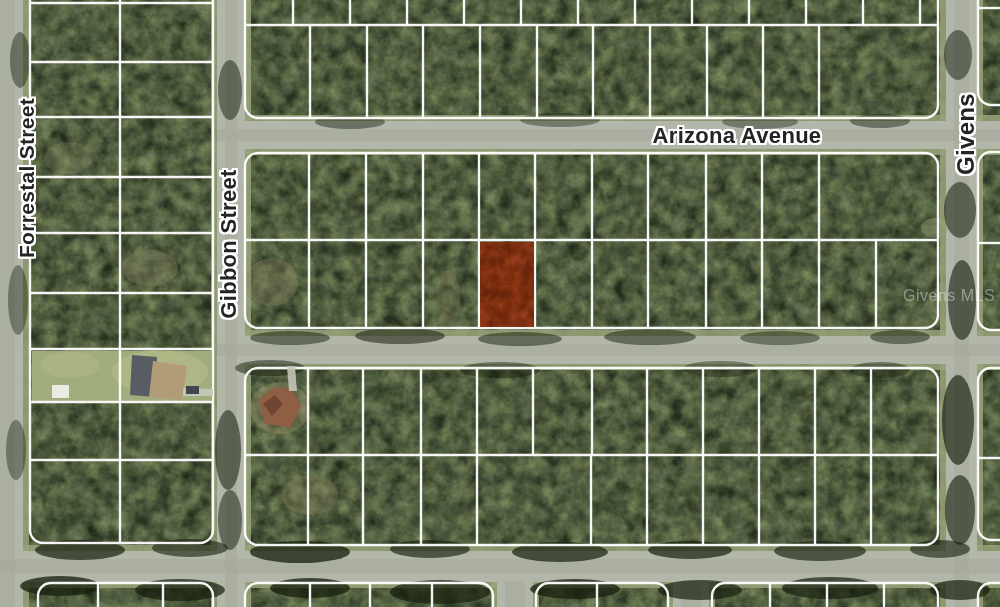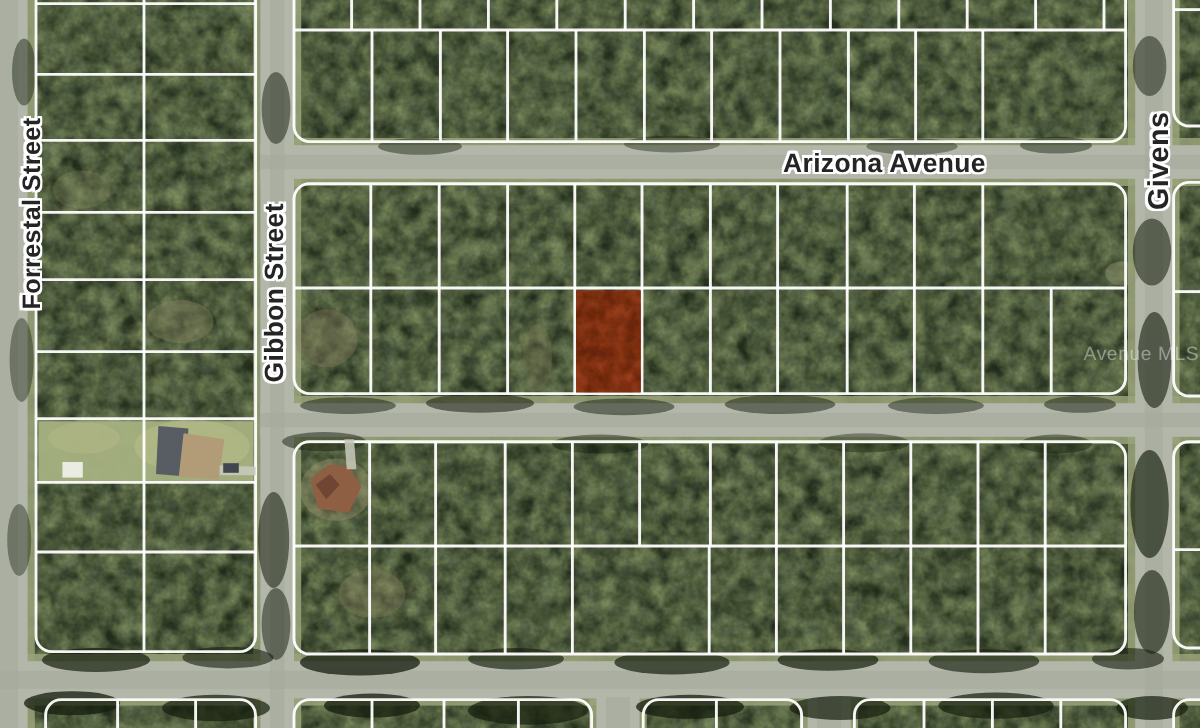--- a/index.html
+++ b/index.html
@@ -295,15 +295,15 @@
         <polygon points="259,399 274,387 291,389 301,406 291,427 265,424" fill="#8f5f43" opacity="1"></polygon>
         <polygon points="263,404 275,395 283,404 272,416" fill="#6b4130" opacity="0.85"></polygon>
         <polygon points="287,366 295,366 297,391 289,391" fill="#c3c5b7" opacity="0.9"></polygon>
       </g>
   </svg>
 
   <div class="map-label lbl-arizona">Arizona Avenue</div>
   <div class="map-label lbl-vert lbl-forrestal">Forrestal Street</div>
   <div class="map-label lbl-vert lbl-gibbon">Gibbon Street</div>
   <div class="map-label lbl-vert lbl-givens">Givens</div>
-  <div class="watermark">Avenue MLS</div>
+  <div class="watermark">Givens MLS</div>
 
 </div>
 
 </body></html>

